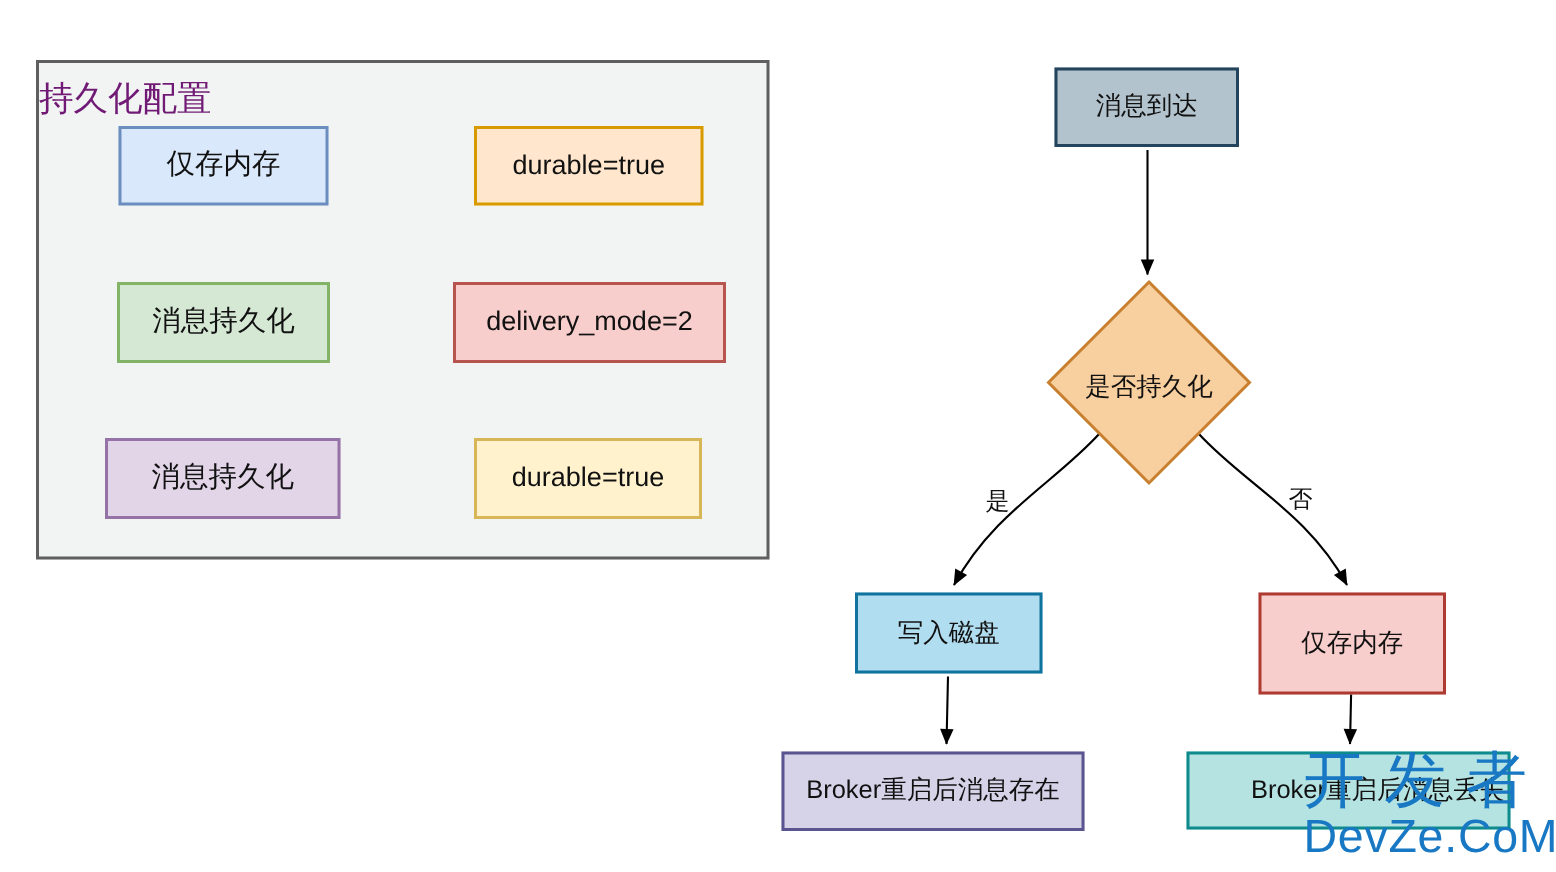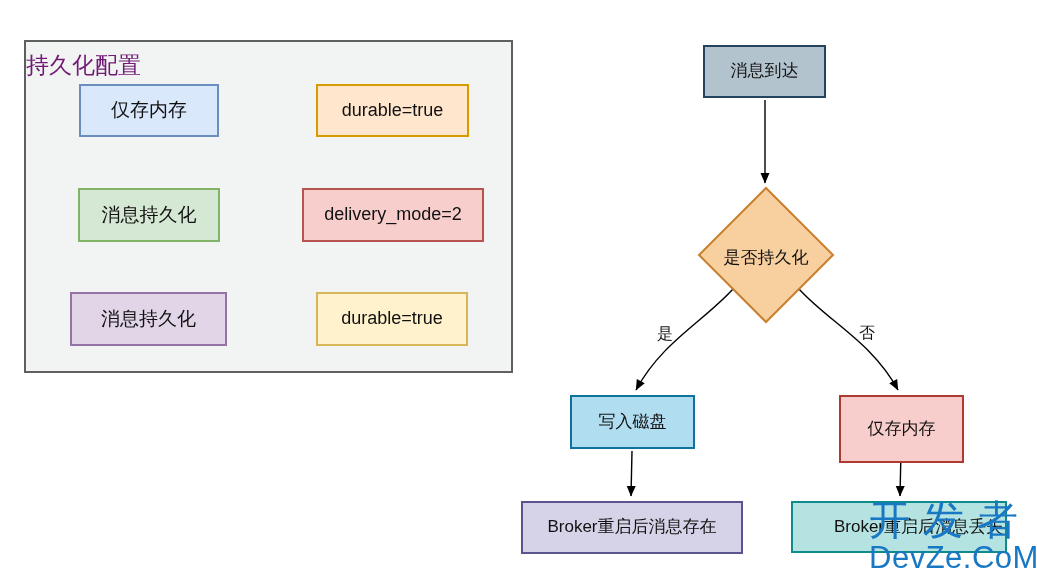--- a/index.html
+++ b/index.html
@@ -28,21 +28,21 @@
   #n-queue    { left:79px;  top:84px;  width:140px; height:53px; }
   #n-durable1 { left:316px; top:84px;  width:153px; height:53px; font-size:18px; }
   #n-msg      { left:78px;  top:188px; width:142px; height:54px; }
   #n-delivery { left:302px; top:188px; width:182px; height:54px; font-size:18px; }
   #n-exchange { left:70px;  top:292px; width:157px; height:54px; }
   #n-durable2 { left:316px; top:292px; width:152px; height:54px; font-size:18px; }
 
   #n-start   { left:703px; top:45px;  width:123px; height:53px; font-size:17px;text-align:center; }
   #n-disk    { left:570px; top:395px; width:125px; height:54px; font-size:17px; }
   #n-memory  { left:839px; top:395px; width:125px; height:68px; font-size:17px; }
-  #n-persist { left:521px; top:501px; width:222px; height:53px; font-size:17px; }
+  #n-persist { left:521px; top:501px; width:202px; height:53px; font-size:17px; }
   #n-lost    { left:791px; top:501px; width:216px; height:52px; font-size:17px; }
 
   .diamond-label {
     position:absolute; left:699px; top:246px; width:134px;
     text-align:center; font-size:17px;
   }
   .edge-label {
     position:absolute; font-size:16px; color:#111;
   }
   #lbl-yes { left:657px; top:324px; }

